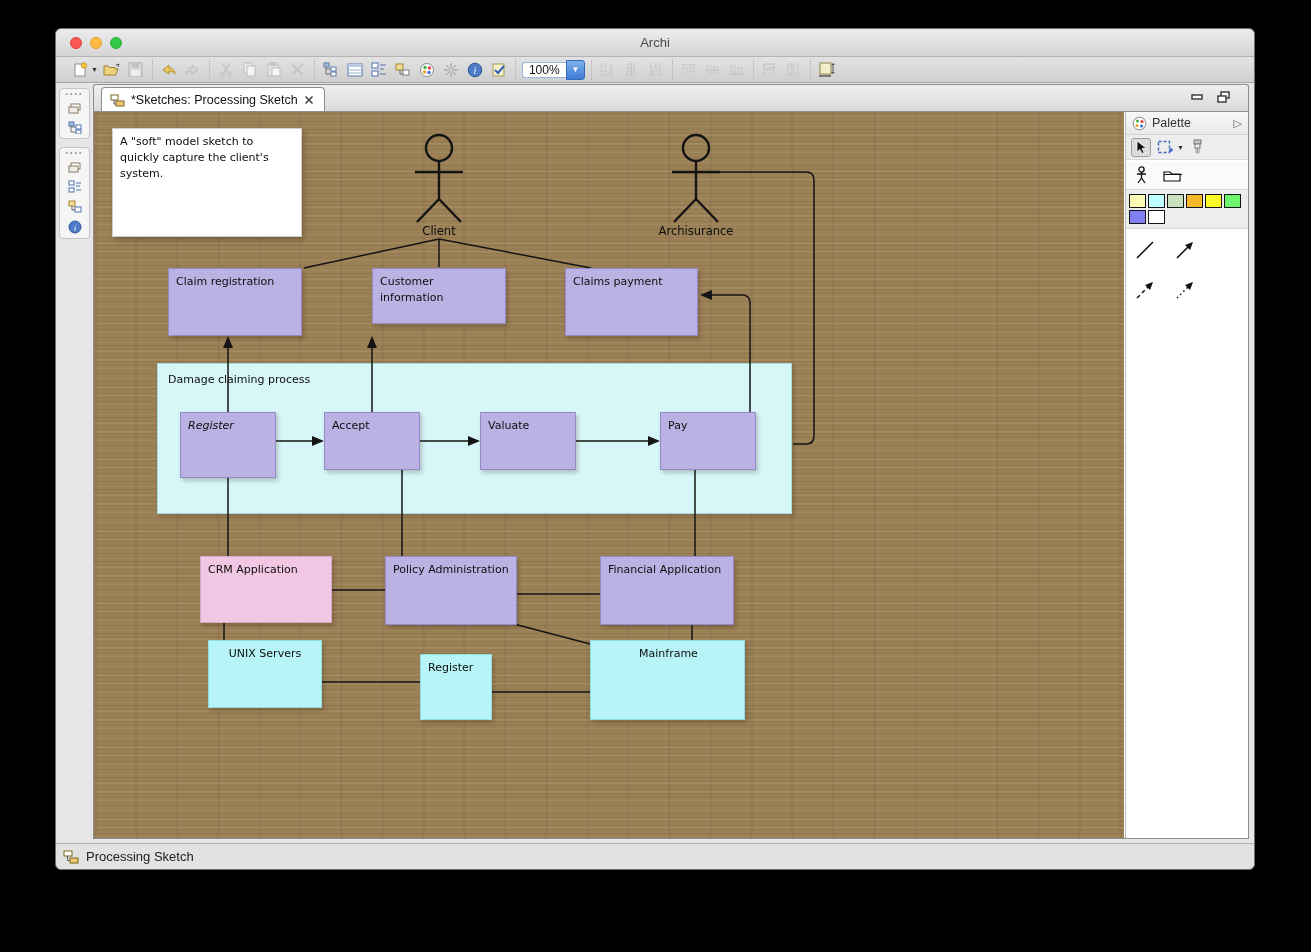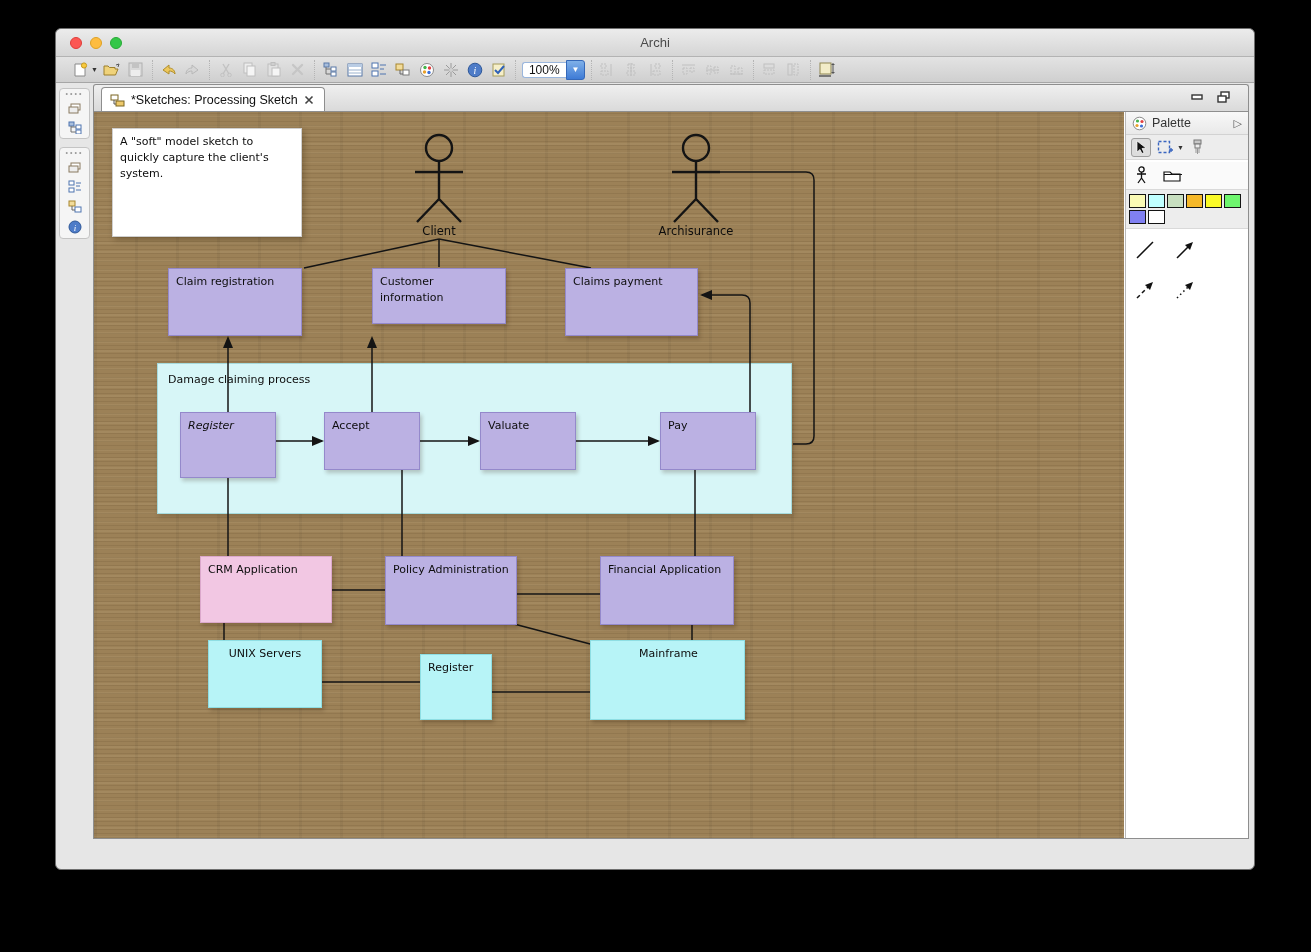--- a/index.html
+++ b/index.html
@@ -543,14 +543,24 @@
               <svg width="22" height="22">
                 <path d="M3 19 L17 5" stroke="#111" stroke-width="1.5" stroke-dasharray="1.5 3"></path>
                 <path d="M19 3 L11 6 L16 11 Z" fill="#111"></path>
               </svg>
             </span>
         </div>
       </div>
     </div>
   </div>
 
+  <div class="statusbar">
+    <span>
+        <svg width="16" height="14">
+          <rect x="1" y="1" width="8" height="5" fill="#fff" stroke="#7a6420"></rect>
+          <path d="M4.5 6v4.5h3" fill="none" stroke="#555"></path>
+          <rect x="7" y="8" width="8" height="5" fill="#EDC96B" stroke="#7a6420"></rect>
+        </svg>
+      </span>
+    <span>Processing Sketch</span>
+  </div>
 
 </div>
 
 </body></html>

